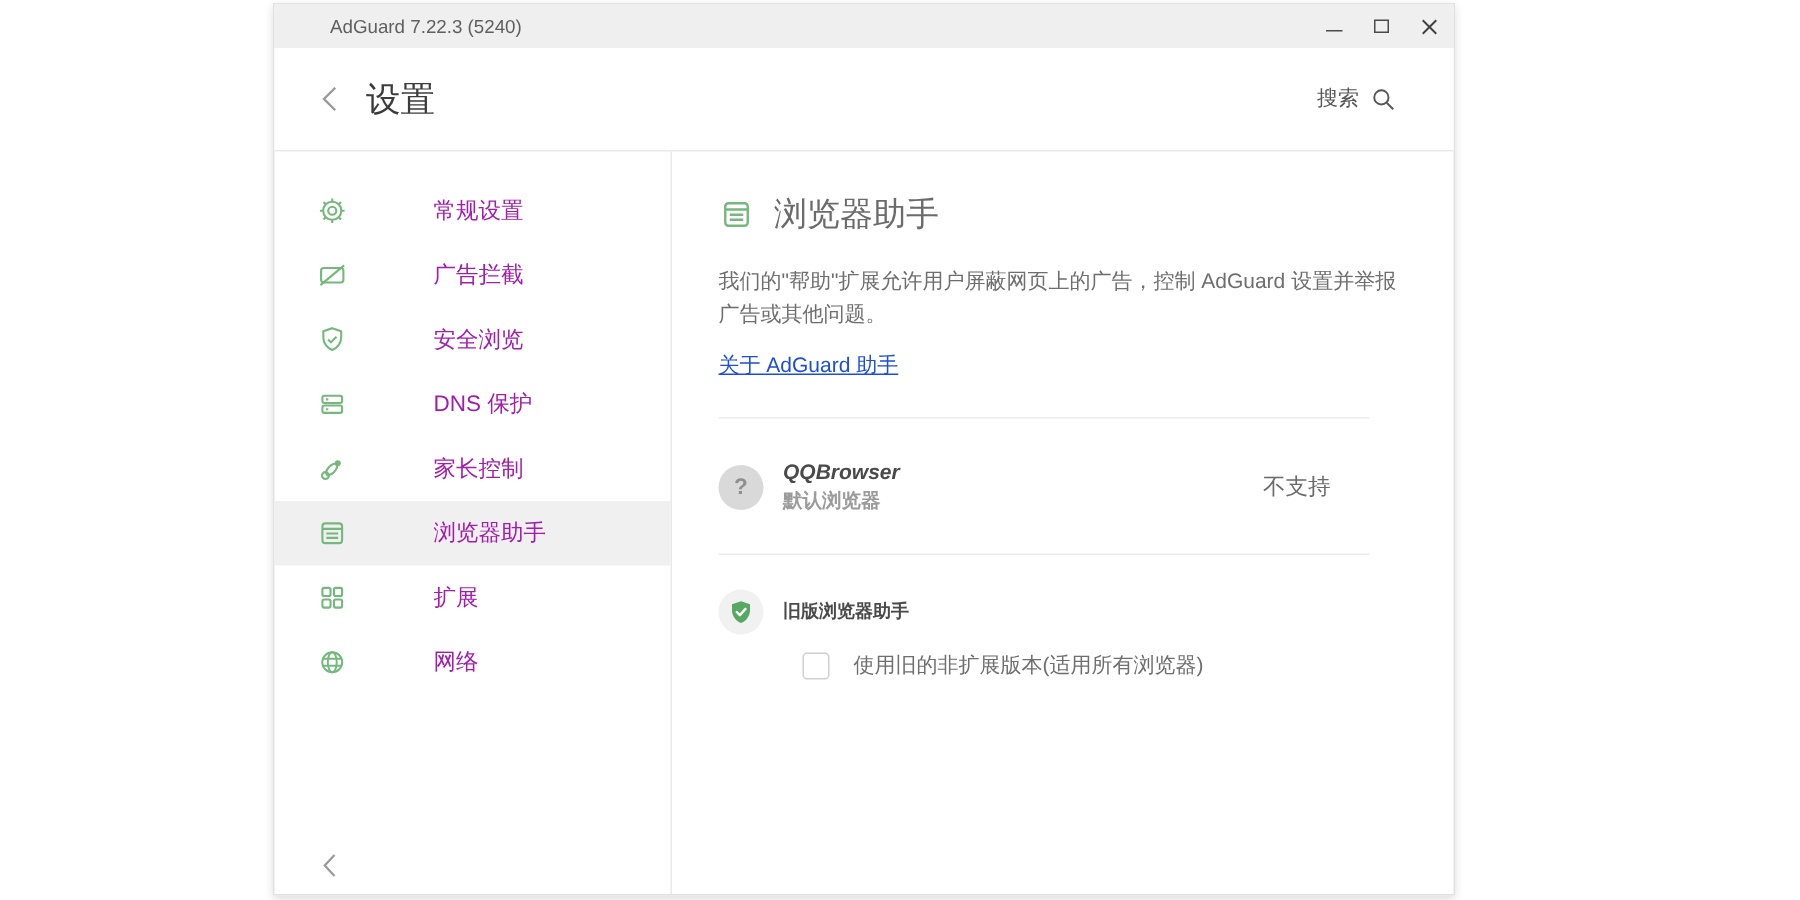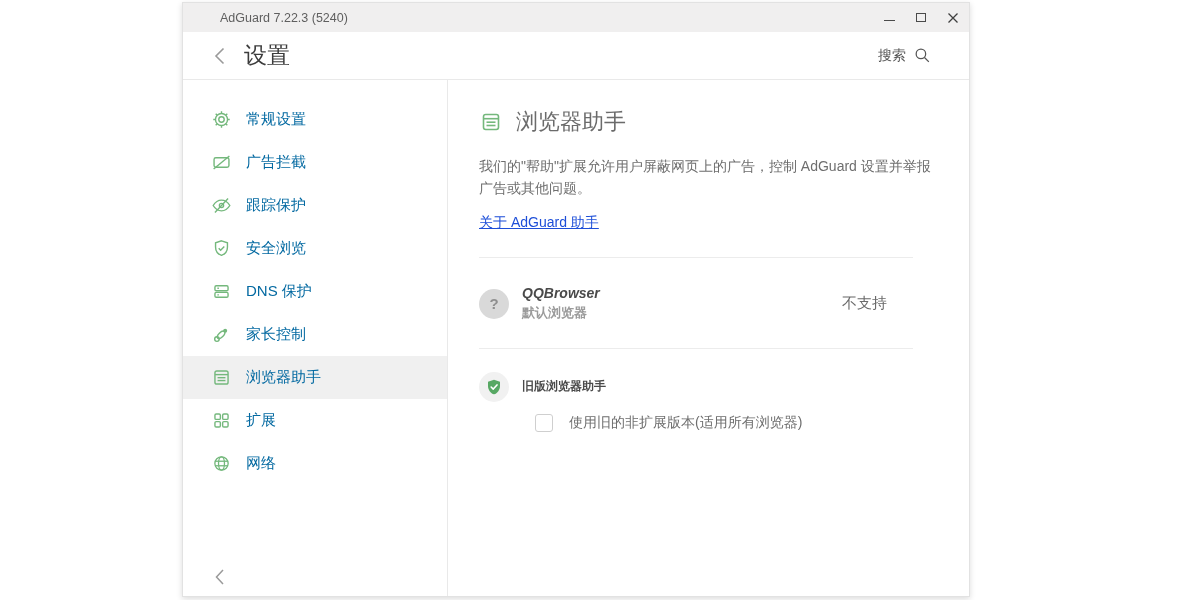--- a/index.html
+++ b/index.html
@@ -14,34 +14,34 @@
   .titlebar { height:29px; background:#f0efef; display:flex; align-items:center;
     padding-left:37px; flex:0 0 auto; }
   .titlebar-text { font-size:12.5px; color:#5f5f5f; }
   .win-controls { margin-left:auto; display:flex; align-items:center; height:100%; }
   .win-btn { width:32px; height:100%; display:flex; align-items:center; justify-content:center;
     cursor:default; }
   .min-glyph { width:11px; border-top:1.4px solid #4a4a4a; margin-top:5px; }
   .max-glyph { width:10px; height:9px; border:1.2px solid #4a4a4a; background:transparent; }
 
   
-  .header { height:48px; background:#fff; border-bottom:1px solid #e9e9e9;
+  .header { height:69px; background:#fff; border-bottom:1px solid #e9e9e9;
     display:flex; align-items:center; padding:0 37px 0 30px; flex:0 0 auto; }
   .back-btn { width:18px; height:22px; display:flex; align-items:center; }
   .header-title { font-size:23px; color:#3c3c3c; margin-left:13px; font-weight:400; }
   .search { margin-left:auto; display:flex; align-items:center; gap:7px; cursor:pointer; }
   .search-label { font-size:14px; color:#565656; }
 
   
   .body { flex:1; display:flex; min-height:0; }
   .sidebar { width:265px; border-right:1px solid #e9e9e9; padding-top:18px; position:relative; }
   .side-item { height:43px; display:flex; align-items:center; padding-left:28px; gap:14px;
     cursor:pointer; }
   .side-item.selected { background:#f0f0f0; }
-  .side-label { font-size:15px; color:#0369a1; }
+  .side-label { font-size:15px; color:#a21caf;margin-left:43px; }
   .sicon { width:21px; height:21px; display:flex; }
   .collapse { position:absolute; left:30px; bottom:10px; width:18px; height:18px; cursor:pointer; }
 
   .content { flex:1; padding:27px 0 0 31px; }
   .page-title-row { display:flex; align-items:center; gap:13px; }
   .page-title { font-size:22px; color:#6b6b6b; font-weight:400; }
   .ticon { width:24px; height:24px; display:flex; }
   .desc { margin-top:18px; font-size:14px; line-height:22px; color:#6e6e6e; }
   .about-link { display:inline-block; margin-top:15px; font-size:14px; color:#1d4ed8;
     text-decoration:underline; cursor:pointer; }
@@ -125,30 +125,20 @@
       <div class="side-item">
         <span class="sicon">
           <svg width="21" height="21" viewBox="0 0 24 24" fill="none" stroke="#74b87c" stroke-width="1.6">
             <rect x="3.5" y="6.5" width="17" height="11" rx="2"></rect>
             <line x1="3" y1="19.5" x2="21" y2="4.5"></line>
           </svg>
         </span>
         <span class="side-label">广告拦截</span>
       </div>
 
-      <div class="side-item">
-        <span class="sicon">
-          <svg width="21" height="21" viewBox="0 0 24 24" fill="none" stroke="#74b87c" stroke-width="1.6">
-            <path d="M2.5 12C5 7.9 8.3 5.9 12 5.9s7 2 9.5 6.1c-2.5 4.1-5.8 6.1-9.5 6.1s-7-2-9.5-6.1z"></path>
-            <circle cx="12" cy="12" r="2.4"></circle>
-            <line x1="4.5" y1="20" x2="19.5" y2="4"></line>
-          </svg>
-        </span>
-        <span class="side-label">跟踪保护</span>
-      </div>
 
       <div class="side-item">
         <span class="sicon">
           <svg width="21" height="21" viewBox="0 0 24 24" fill="none" stroke="#74b87c" stroke-width="1.6">
             <path d="M12 3.2l6.8 2.3v4.7c0 4.4-2.9 8.2-6.8 9.6-3.9-1.4-6.8-5.2-6.8-9.6V5.5L12 3.2z"></path>
             <polyline points="8.8,11.8 11,14 15.2,9.8"></polyline>
           </svg>
         </span>
         <span class="side-label">安全浏览</span>
       </div>

